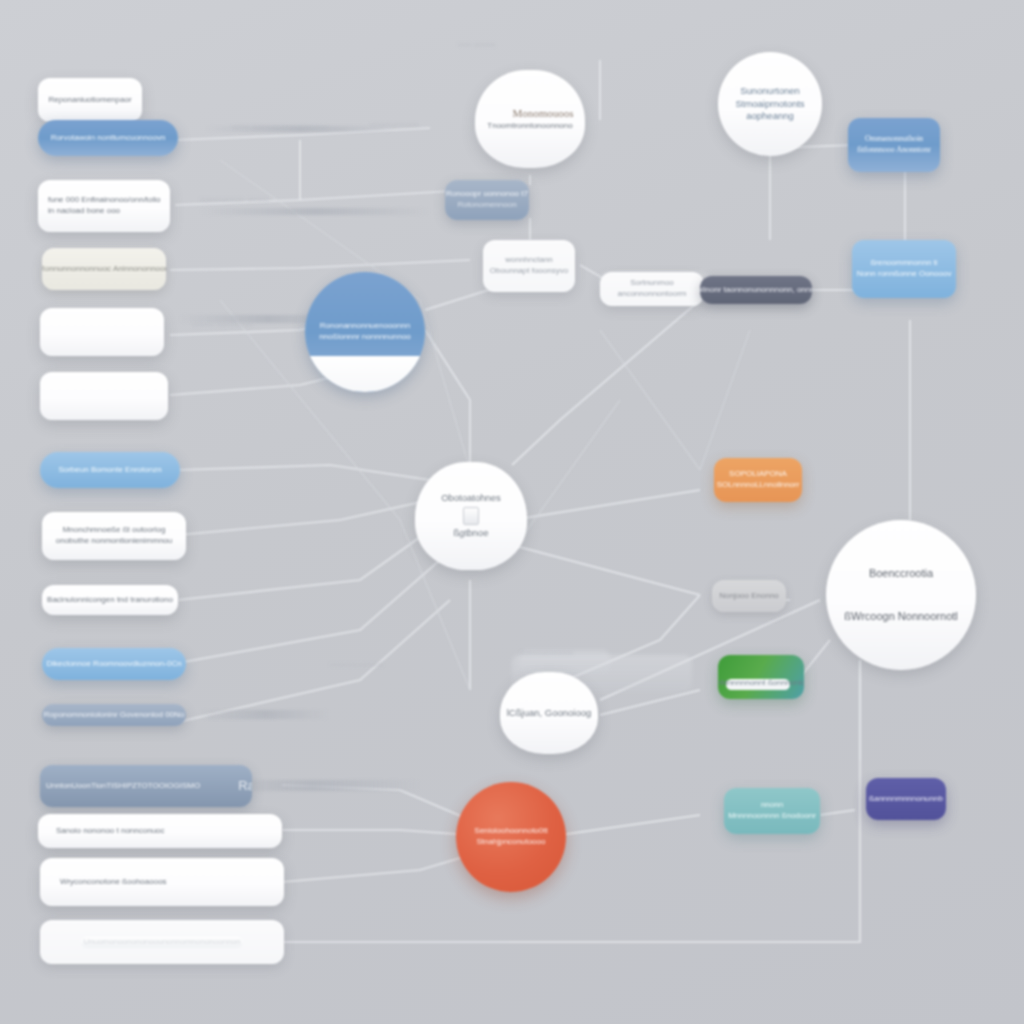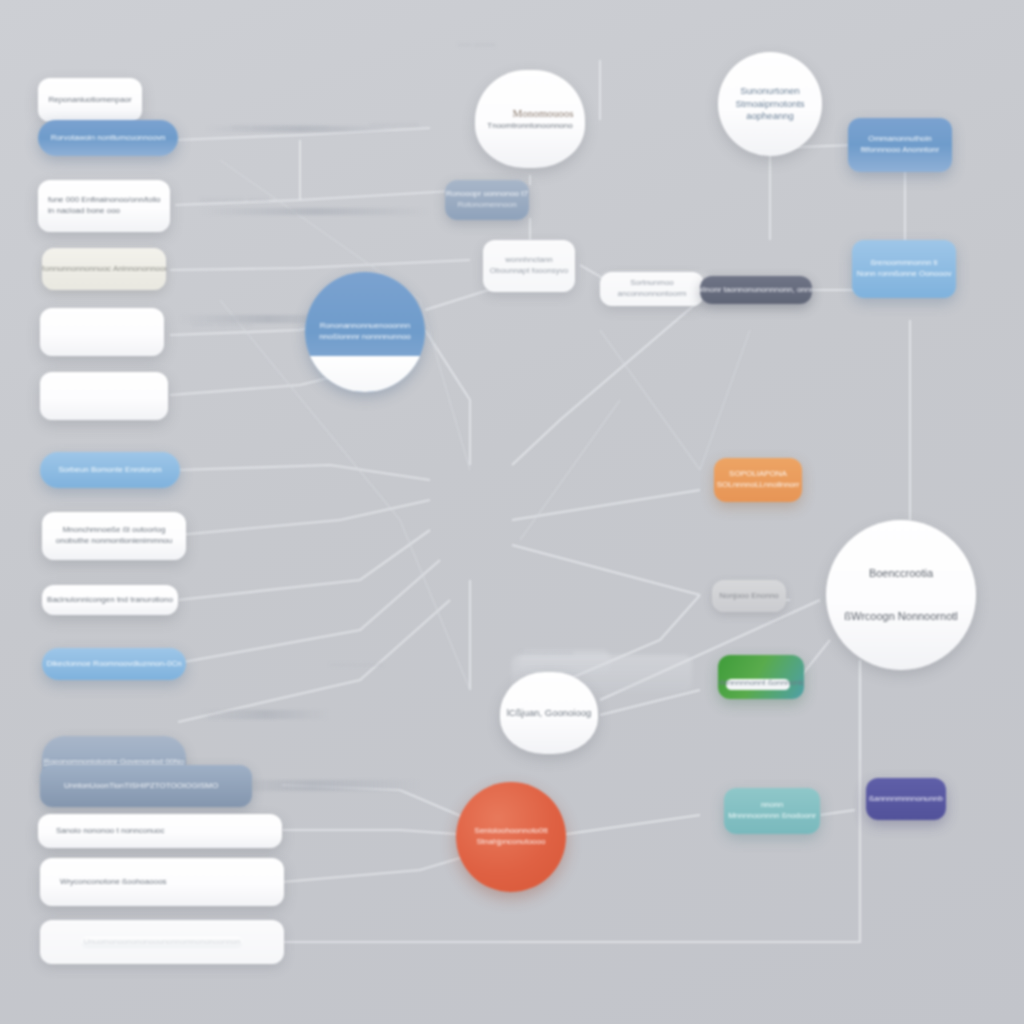--- a/index.html
+++ b/index.html
@@ -266,25 +266,25 @@
   </div>
 
   <div class="node rect fill-white" style="left:42px;top:585px;width:136px;height:30px;">
     <span class="ln t-xs">Bacinulonnicongen tnd tranurotiono</span>
   </div>
 
   <div class="node pill fill-blue-light" style="left:42px;top:648px;width:144px;height:32px;">
     <span class="ln t-xs">Dikectonnoe Roomnoovdiuznnon-0Cn</span>
   </div>
 
-  <div class="node pill fill-blue-mute" style="left:42px;top:736px;width:144px;height:52px;text-decoration:underline;">
+  <div class="node pill fill-blue-mute" style="left:42px;top:704px;width:144px;height:22px;">
     <span class="ln t-xs">Roponomnonioloninr Govenonlod 00No</span>
   </div>
 
-  <div class="node rect fill-blue-steel" style="left:40px;top:765px;width:212px;height:42px;flex-direction:row;justify-content:space-between;padding:0 24px;">
+  <div class="node rect fill-blue-steel" style="left:40px;top:765px;width:212px;height:42px;flex-direction:row;justify-content:space-between;padding:0 6px;">
     <span class="ln t-xs">UnntonUoonTionTISHIPZTOTOOIOGISMO</span>
     <span class="ln t-xs badge-line">RattnCotoeWNoC</span>
   </div>
 
   <div class="node rect fill-white" style="left:38px;top:814px;width:244px;height:34px;align-items:flex-start;padding-left:18px;">
     <span class="ln t-xs">Sanoio nononoo t nonnconuoc</span>
   </div>
 
   <div class="node rect fill-white" style="left:40px;top:858px;width:244px;height:48px;align-items:flex-start;padding-left:20px;">
     <span class="ln t-xs">Wryconconotone ßoohoaooos</span>
@@ -309,21 +309,21 @@
     <span class="ln t-xs">wonnhnctann</span>
     <span class="ln t-xs">Obounnapt fooonsyvo</span>
   </div>
 
   <div class="node circle fill-white" style="left:718px;top:52px;width:104px;height:104px;">
     <span class="ln t-sm" style="color:#6a7f95;">Sunonurtonen</span>
     <span class="ln t-sm" style="color:#6a7f95;">Stmoaiprnotonts</span>
     <span class="ln t-sm" style="color:#6a7f95;">aopheanng</span>
   </div>
 
-  <div class="node rect fill-blue" style="left:848px;top:118px;width:104px;height:54px;">
+  <div class="node rect fill-blue" style="left:848px;top:118px;width:92px;height:54px;font-family:Liberation Serif, serif;">
     <span class="ln t-xs">Ommanonnuthoin</span>
     <span class="ln t-xs">fitfonnnooo Anonntonr</span>
   </div>
 
   <div class="node rect fill-blue-light" style="left:852px;top:240px;width:104px;height:58px;">
     <span class="ln t-xs">ßrenoommnonnn ti</span>
     <span class="ln t-xs">Nonn ronnßonne Oonooov</span>
   </div>
 
   <div class="node rect fill-white-soft" style="left:600px;top:272px;width:104px;height:34px;">
@@ -334,20 +334,25 @@
   <div class="node rect fill-slate" style="left:700px;top:276px;width:112px;height:28px;">
     <span class="ln t-xs">Ft Gollnonr taonnonunonnnonn, onnr Onn</span>
   </div>
 
   <div class="node circle fill-blue" style="left:305px;top:272px;width:120px;height:120px;position:absolute;">
     <span class="inner-split"></span>
     <span class="ln t-xs" style="position:relative;z-index:2;">Rononannonnuenooonnn</span>
     <span class="ln t-xs" style="position:relative;z-index:2;">nnoßlonnnr nonnnnunnoo</span>
   </div>
 
+  <div class="node squircle fill-white" style="left:415px;top:462px;width:112px;height:108px;">
+    <span class="ln t-sm">Obotoatohnes</span>
+    <span class="mini-icon"></span>
+    <span class="ln t-sm">ßgtbnoe</span>
+  </div>
 
   <div class="node rect fill-orange" style="left:714px;top:458px;width:88px;height:44px;">
     <span class="ln t-xs">SOPOLIAPONA</span>
     <span class="ln t-xs">SOLnnnnoLLnnoilnnorr</span>
   </div>
 
   <div class="node rect fill-gray" style="left:712px;top:580px;width:74px;height:32px;">
     <span class="ln t-xs">Nonjooo Enonno</span>
   </div>
 

